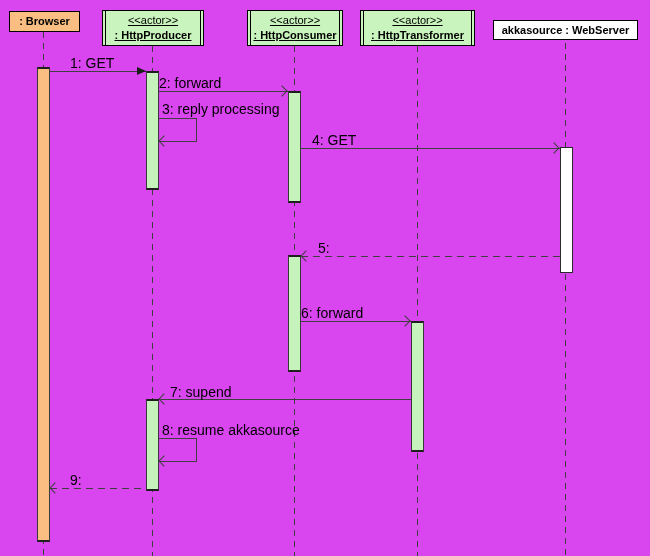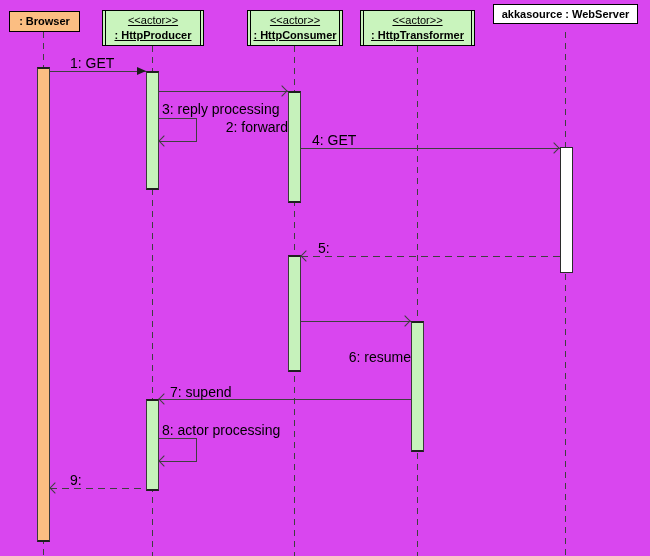--- a/index.html
+++ b/index.html
@@ -50,21 +50,21 @@
     position:absolute; z-index:3; height:1px; background:none;
     background-image:repeating-linear-gradient(to right,#3f3f3f 0 7px,transparent 7px 12px);
   }
   .self-loop {
     position:absolute; z-index:3; border:1px solid #3f3f3f; border-left:none; background:transparent;
   }
   .mlabel {
     position:absolute; z-index:5; white-space:nowrap; background:transparent;
     font-size:14px; color:#000; line-height:13px;
   }
-  .mlabel-center { text-align:right;margin-top:44px; }
+  .mlabel-center { text-align:left; }
 
   
   .arr-filled-right {
     position:absolute; z-index:5; width:0; height:0;
     border-top:4.5px solid transparent; border-bottom:4.5px solid transparent;
     border-left:9px solid #1c1c1c;
   }
   .chev-right {
     position:absolute; z-index:5; width:8px; height:8px;
     border-top:1px solid #3f3f3f; border-right:1px solid #3f3f3f;
@@ -107,21 +107,21 @@
   <div class="obj-box box-green actor-dbl" style="left:247px;top:10px;width:96px;height:36px">
     <div class="stereotype">&lt;&lt;actor&gt;&gt;</div>
     <div class="obj-name">: HttpConsumer</div>
   </div>
 
   <div class="obj-box box-green actor-dbl" style="left:360px;top:10px;width:115px;height:36px">
     <div class="stereotype">&lt;&lt;actor&gt;&gt;</div>
     <div class="obj-name">: HttpTransformer</div>
   </div>
 
-  <div class="obj-box box-white" style="left:493px;top:4px;width:145px;height:20px">
+  <div class="obj-box box-white" style="left:493px;top:20px;width:145px;height:20px">
     <div class="obj-name">akkasource : WebServer</div>
   </div>
 
   <div>
     <div class="mline" style="left:50px;top:71px;width:96px"></div>
     <div class="arr-filled-right" style="left:137px;top:67px"></div>
     <div class="mlabel" style="left:70px;top:57px">1: GET</div>
   </div>
 
   <div>
@@ -144,33 +144,33 @@
 
   <div>
     <div class="mline-dashed" style="left:301px;top:256px;width:259px"></div>
     <div class="chev-left" style="left:302px;top:252px"></div>
     <div class="mlabel" style="left:318px;top:242px">5:</div>
   </div>
 
   <div>
     <div class="mline" style="left:301px;top:321px;width:110px"></div>
     <div class="chev-right" style="left:401px;top:317px"></div>
-    <div class="mlabel mlabel-center" style="left:301px;top:307px;width:110px">6: resume</div>
+    <div class="mlabel mlabel-center" style="left:301px;top:307px;width:110px">6: forward</div>
   </div>
 
   <div>
     <div class="mline" style="left:159px;top:399px;width:252px"></div>
     <div class="chev-left" style="left:160px;top:395px"></div>
     <div class="mlabel" style="left:170px;top:386px">7: supend</div>
   </div>
 
   <div>
     <div class="self-loop" style="left:159px;top:438px;width:38px;height:24px"></div>
     <div class="chev-left" style="left:160px;top:457px"></div>
-    <div class="mlabel" style="left:162px;top:424px">8: actor processing</div>
+    <div class="mlabel" style="left:162px;top:424px">8: resume akkasource</div>
   </div>
 
   <div>
     <div class="mline-dashed" style="left:50px;top:488px;width:96px"></div>
     <div class="chev-left" style="left:51px;top:484px"></div>
     <div class="mlabel" style="left:70px;top:474px">9:</div>
   </div>
 
 </div>
 

